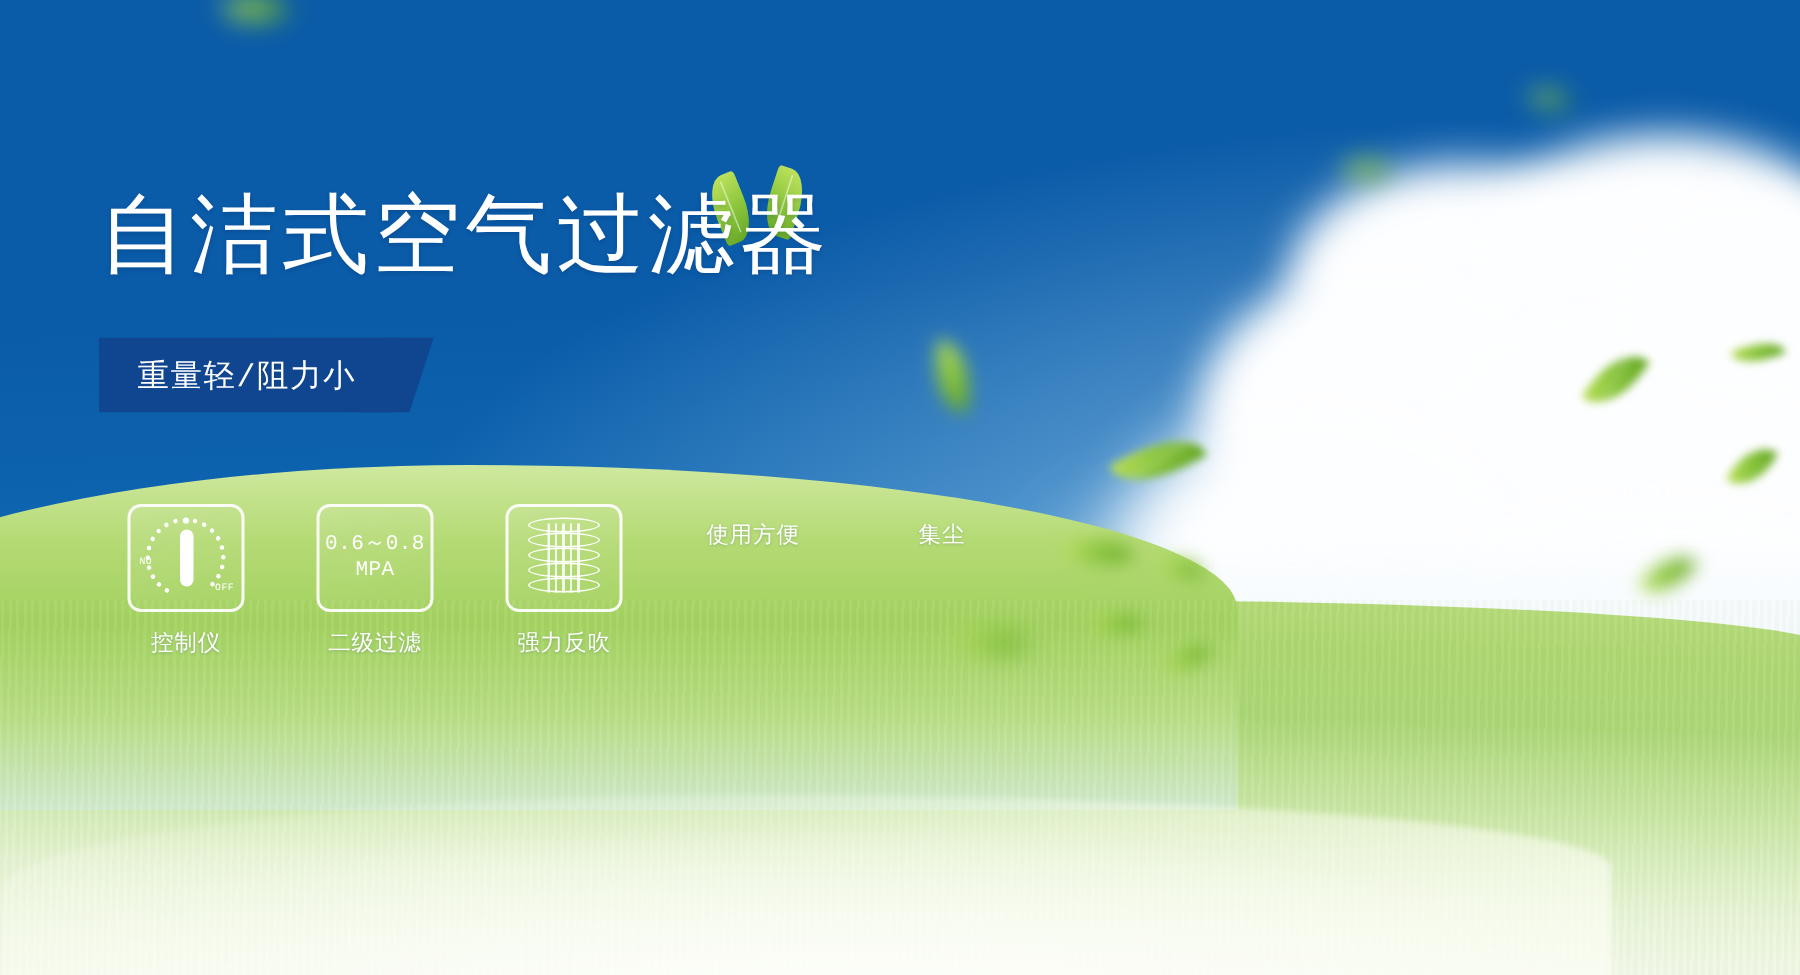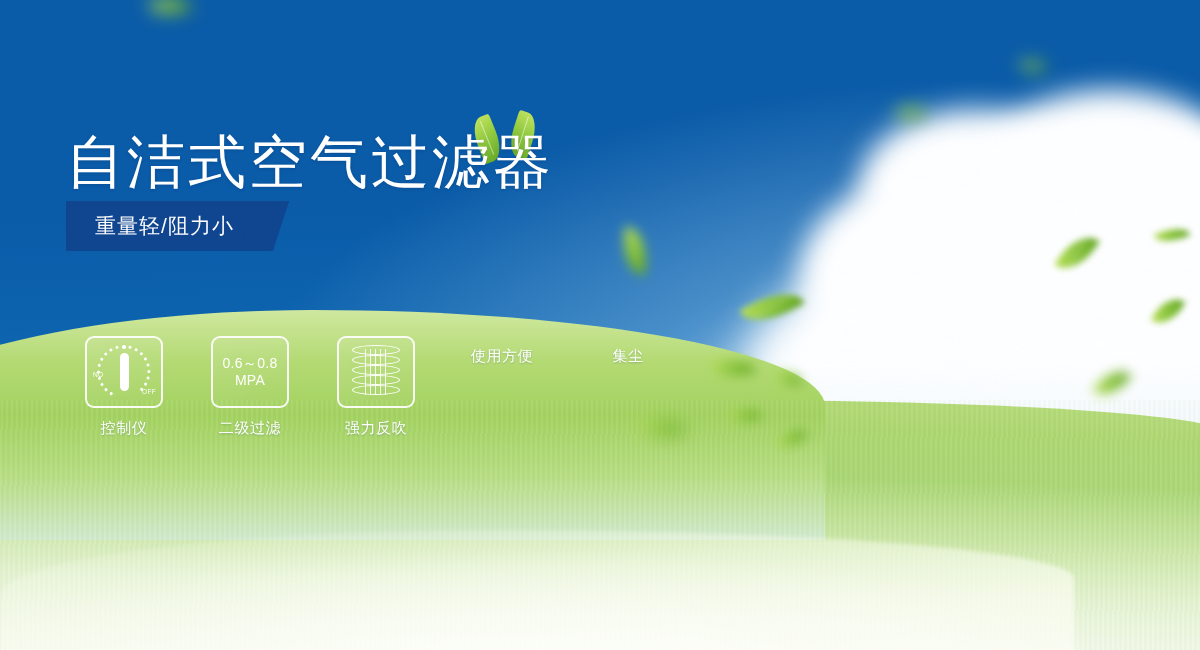--- a/index.html
+++ b/index.html
@@ -8,21 +8,21 @@
     padding: 0;
     background: #ffffff;
   }
   * { box-sizing: border-box; }
 
   .banner {
     position: relative;
     width: 1200px;
     height: 650px;
     overflow: hidden;
-    font-family: Liberation Sans, sans-serif;
+    font-family: Liberation Mono, monospace;
     background: #0a5ba8;
   }
 
   
   .sky {
     position: absolute;
     inset: 0;
     background:
       radial-gradient(120% 90% at 88% 62%, rgba(186,219,242,0.95) 0%, rgba(150,198,235,0.45) 28%, rgba(20,100,170,0.0) 56%),
       linear-gradient(178deg, #0a5ba8 0%, #0a5ba8 30%, #0d63ae 48%, #1a78bd 66%, #4f9ed4 80%, #9ec9e6 92%, #c8e0f0 100%);
@@ -154,21 +154,21 @@
     line-height: 1.05;
     font-weight: 400;
     letter-spacing: 3px;
     white-space: nowrap;
     text-shadow: 0 1px 3px rgba(0,30,70,0.18);
   }
 
   
   .subbar {
     position: relative;
-    margin-top: 8px;
+    margin-top: 32px;
     height: 50px;
     width: 398px;
     display: flex;
     overflow: hidden;
   }
   .subbar .left {
     position: relative;
     width: 197px;
     height: 50px;
     background: #10458f;

